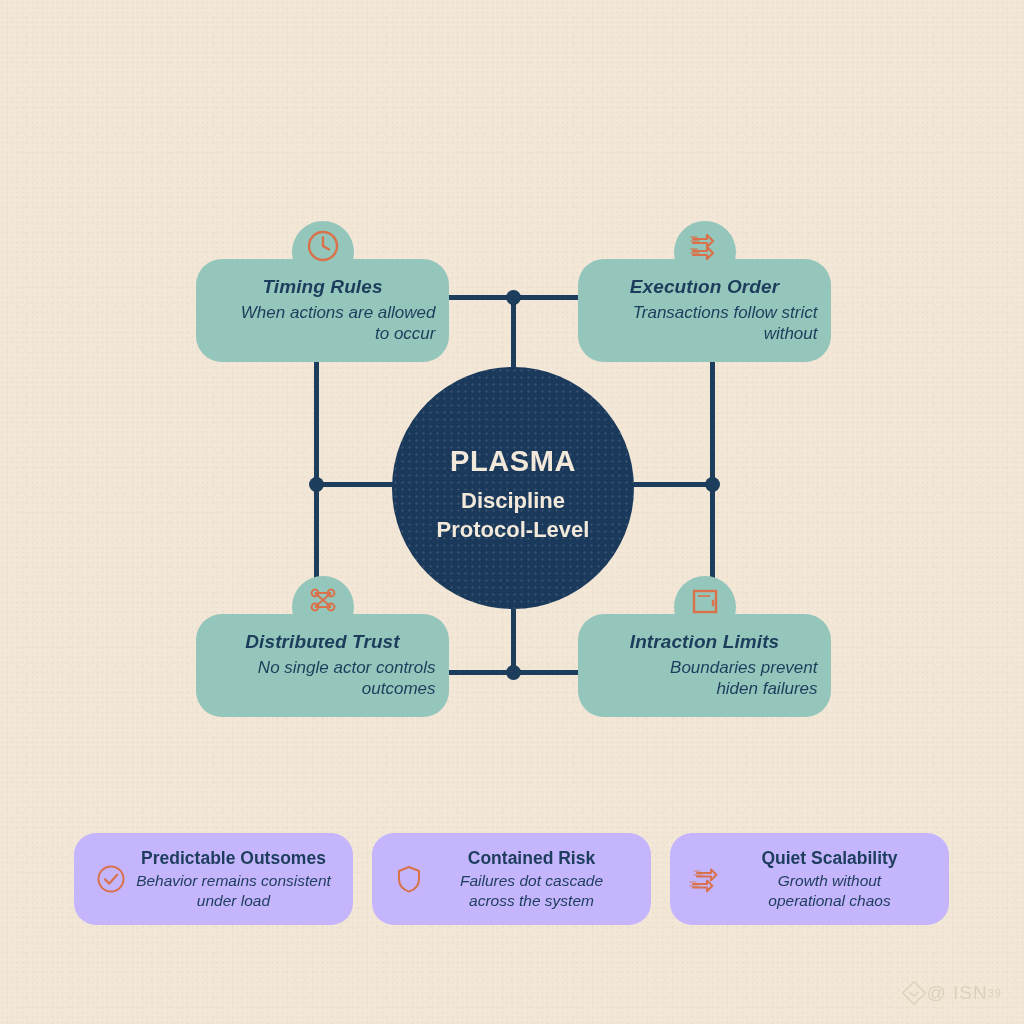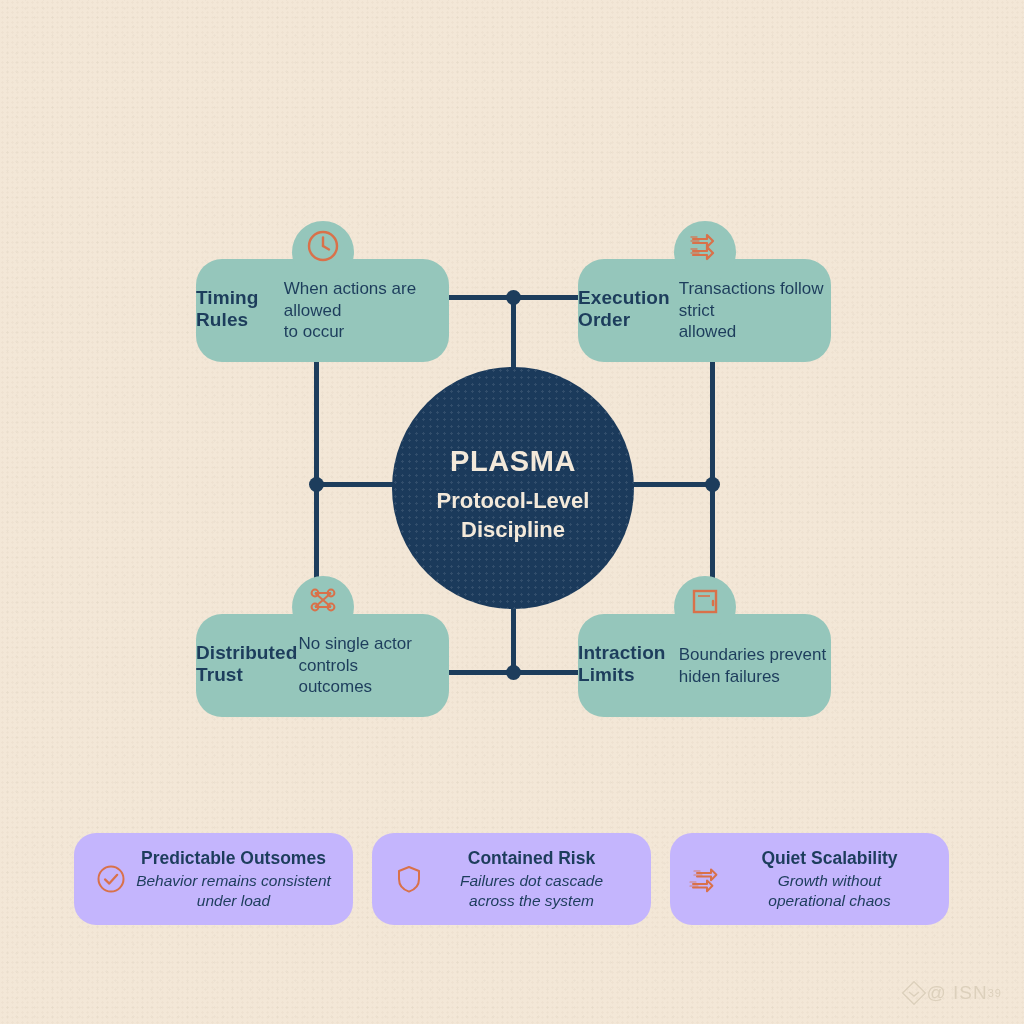--- a/index.html
+++ b/index.html
@@ -50,23 +50,23 @@
   .hub-sub{
     font-size:22px;font-weight:bold;line-height:1.32;
   }
 
   
   .card{
     position:absolute;
     width:253px;height:103px;
     background:#95c6bb;
     border-radius:26px;
-    text-align:left;
+    text-align:right;
     color:#1d3d5c;
-    display:flex;flex-direction:row;align-items:center;justify-content:center;
+    display:flex;flex-direction:column;align-items:center;justify-content:center;font-style:italic;
   }
   .card .bump{
     position:absolute;
     top:-38px;left:50%;transform:translateX(-50%);
     width:62px;height:62px;border-radius:50%;
     background:#95c6bb;
     display:flex;align-items:center;justify-content:center;
   }
   .card .bump svg{position:relative;top:-6px;}
   .card-title{
@@ -129,22 +129,22 @@
   <div class="node" style="left:705px;top:477px;"></div>
 
   <div class="conn h" style="left:443px;top:670px;width:142px;"></div>
 
   <div class="conn v" style="left:511px;top:592px;height:82px;"></div>
   <div class="node" style="left:506px;top:665px;"></div>
 
   <div class="hub">
     <div class="hub-title">PLASMA</div>
     <div class="hub-sub">
+      <div>Discipline</div>
       <div>Protocol-Level</div>
-      <div>Discipline</div>
     </div>
   </div>
 
   <div class="card" style="left:196px;top:259px;">
     <div class="bump">
       <svg width="36" height="36" viewBox="0 0 36 36">
         <circle cx="18" cy="18" r="14" fill="none" stroke="#d9714a" stroke-width="2.4"></circle>
         <line x1="18" y1="18" x2="18" y2="9.5" stroke="#d9714a" stroke-width="2.4" stroke-linecap="round"></line>
         <line x1="18" y1="18" x2="24" y2="21.5" stroke="#d9714a" stroke-width="2.4" stroke-linecap="round"></line>
       </svg>
@@ -162,21 +162,21 @@
         <g fill="none" stroke="#d9714a" stroke-width="2.2" stroke-linecap="round" stroke-linejoin="round">
           <path d="M6 11 H20 M20 11 l0 -4 l6 6 l-6 6 l0 -4 H6"></path>
           <path d="M6 23 H20 M20 23 l0 -4 l6 6 l-6 6 l0 -4 H6"></path>
           <path d="M4 9 H10 M4 13 H12 M4 21 H10 M4 25 H12" stroke-width="1.3" opacity=".8"></path>
         </g>
       </svg>
     </div>
     <div class="card-title">Execution Order</div>
     <div class="card-desc">
       <div>Transactions follow strict</div>
-      <div>allowed</div>
+      <div>without</div>
     </div>
   </div>
 
   <div class="card" style="left:196px;top:614px;">
     <div class="bump">
       <svg width="36" height="36" viewBox="0 0 36 36">
         <g stroke="#d9714a" stroke-width="2" fill="none">
           <line x1="10" y1="10" x2="26" y2="24"></line>
           <line x1="26" y1="10" x2="10" y2="24"></line>
           <line x1="10" y1="10" x2="26" y2="10"></line>

